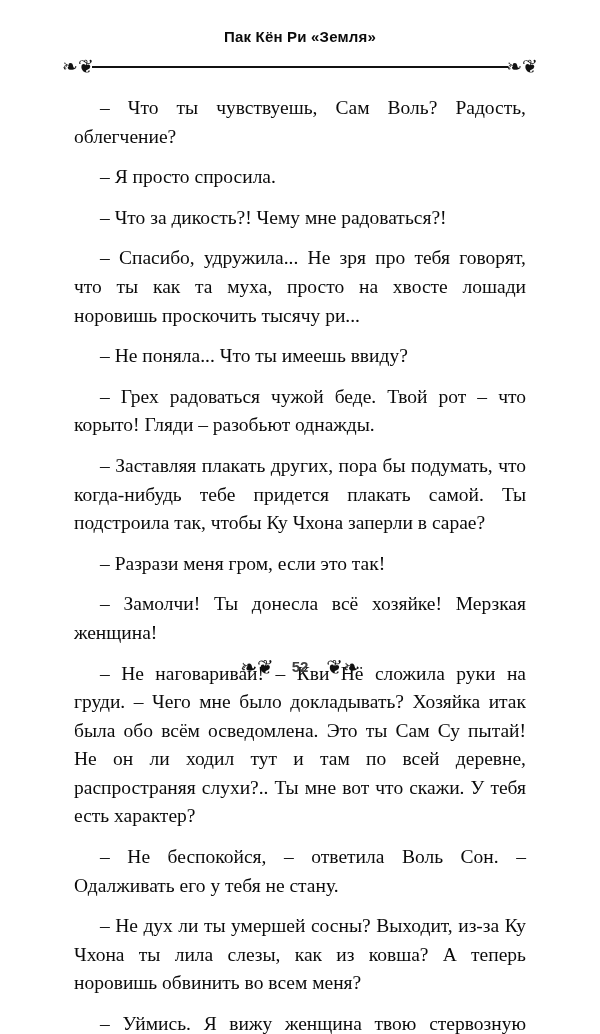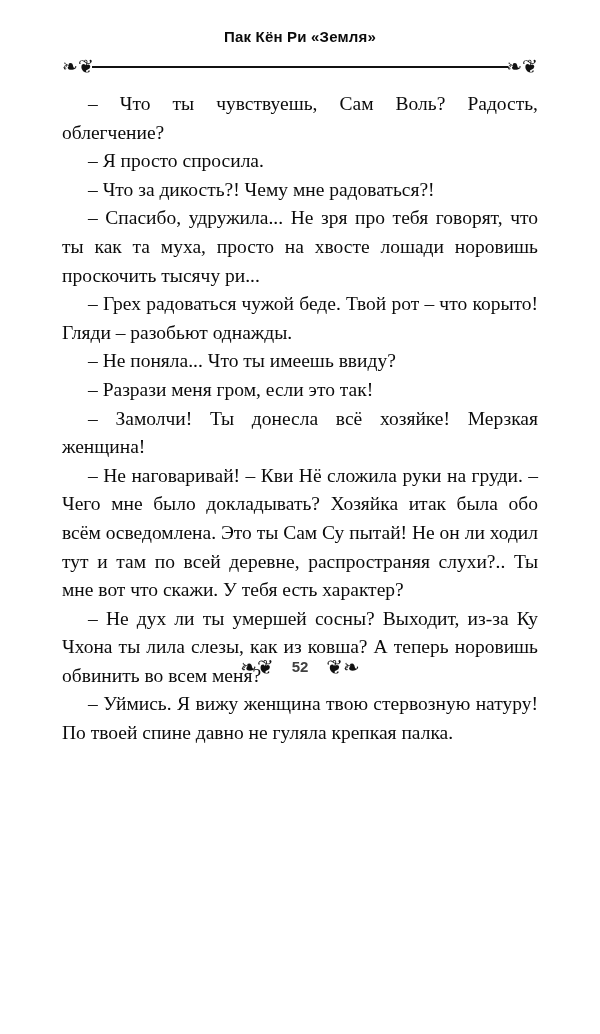--- a/index.html
+++ b/index.html
@@ -55,21 +55,21 @@
 
   .body-text {
     margin-top: 8px;
     font-size: 19.5px;
     line-height: 28.6px;
     text-align: justify;
     text-justify: inter-word;
     hyphens: manual;
   }
   .body-text p {
-    margin: 0;
+    margin: 12px;
     text-indent: 26px;
   }
   .footer {
     position: absolute;
     left: 0;
     right: 0;
     bottom: 48px;
     text-align: center;
     height: 30px;
   }
@@ -102,25 +102,27 @@
     <span class="orn left">❧❦</span>
     <span class="line"></span>
     <span class="orn right">❧❦</span>
   </div>
 
   <div class="body-text">
     <p>– Что ты чувствуешь, Сам Воль? Радость, облегчение?</p>
     <p>– Я просто спросила.</p>
     <p>– Что за дикость?! Чему мне радоваться?!</p>
     <p>– Спасибо, удружила... Не зря про тебя говорят, что ты как та муха, просто на хвосте лошади норовишь проскочить тысячу ри...</p>
+    <p>– Не поняла... Что ты имеешь ввиду?</p>
     <p>– Грех радоваться чужой беде. Твой рот – что корыто! Гляди – разобьют однажды.</p>
-    <p>– Не поняла... Что ты имеешь ввиду?</p>
+    <p>– Заставляя плакать других, пора бы подумать, что когда-нибудь тебе придется плакать самой. Ты подстроила так, чтобы Ку Чхона заперли в сарае?</p>
     <p>– Разрази меня гром, если это так!</p>
     <p>– Замолчи! Ты донесла всё хозяйке! Мерзкая женщина!</p>
     <p>– Не наговаривай! – Кви Нё сложила руки на груди. – Чего мне было докладывать? Хозяйка итак была обо всём осведомлена. Это ты Сам Су пытай! Не он ли ходил тут и там по всей деревне, распространяя слухи?.. Ты мне вот что скажи. У тебя есть характер?</p>
+    <p>– Не беспокойся, – ответила Воль Сон. – Одалживать его у тебя не стану.</p>
     <p>– Не дух ли ты умершей сосны? Выходит, из-за Ку Чхона ты лила слезы, как из ковша? А теперь норовишь обвинить во всем меня?</p>
     <p>– Уймись. Я вижу женщина твою стервозную натуру! По твоей спине давно не гуляла крепкая палка.</p>
   </div>
 
   <div class="footer">
     <span class="orn">❧❦</span>
     <span class="pageno">52</span>
     <span class="orn">❦❧</span>
   </div>
 

